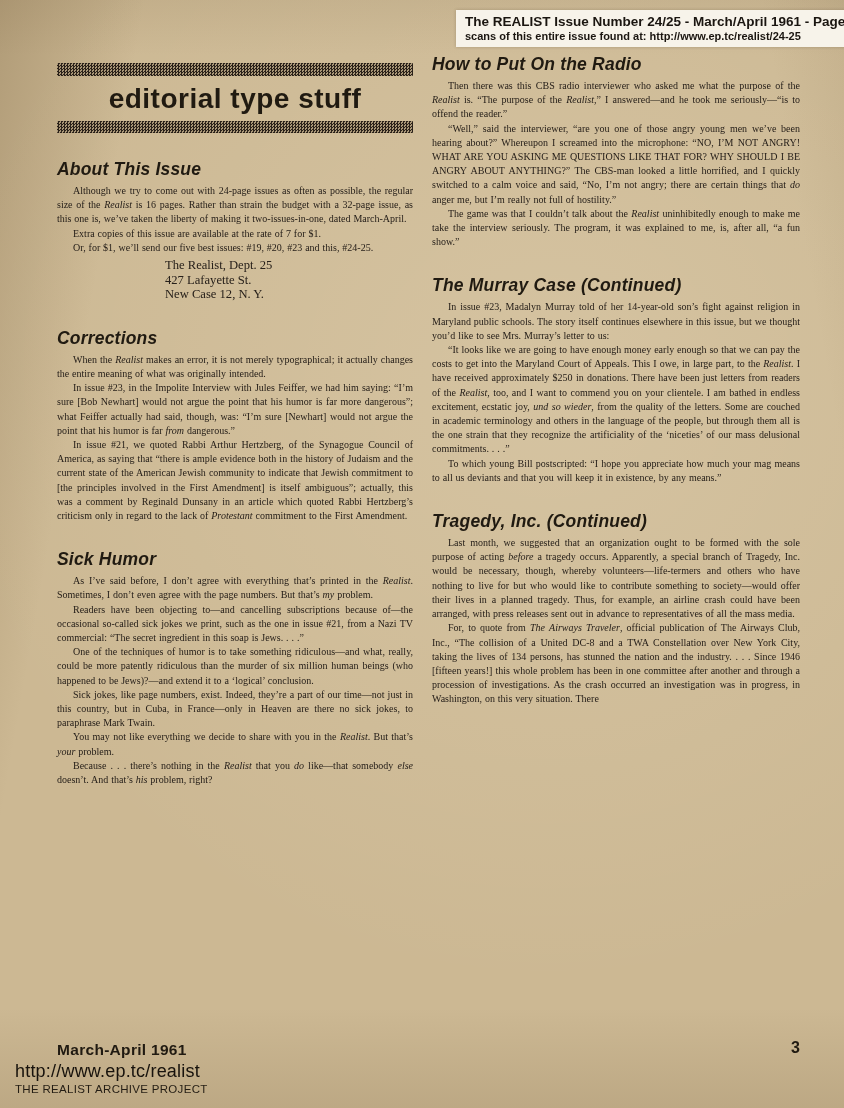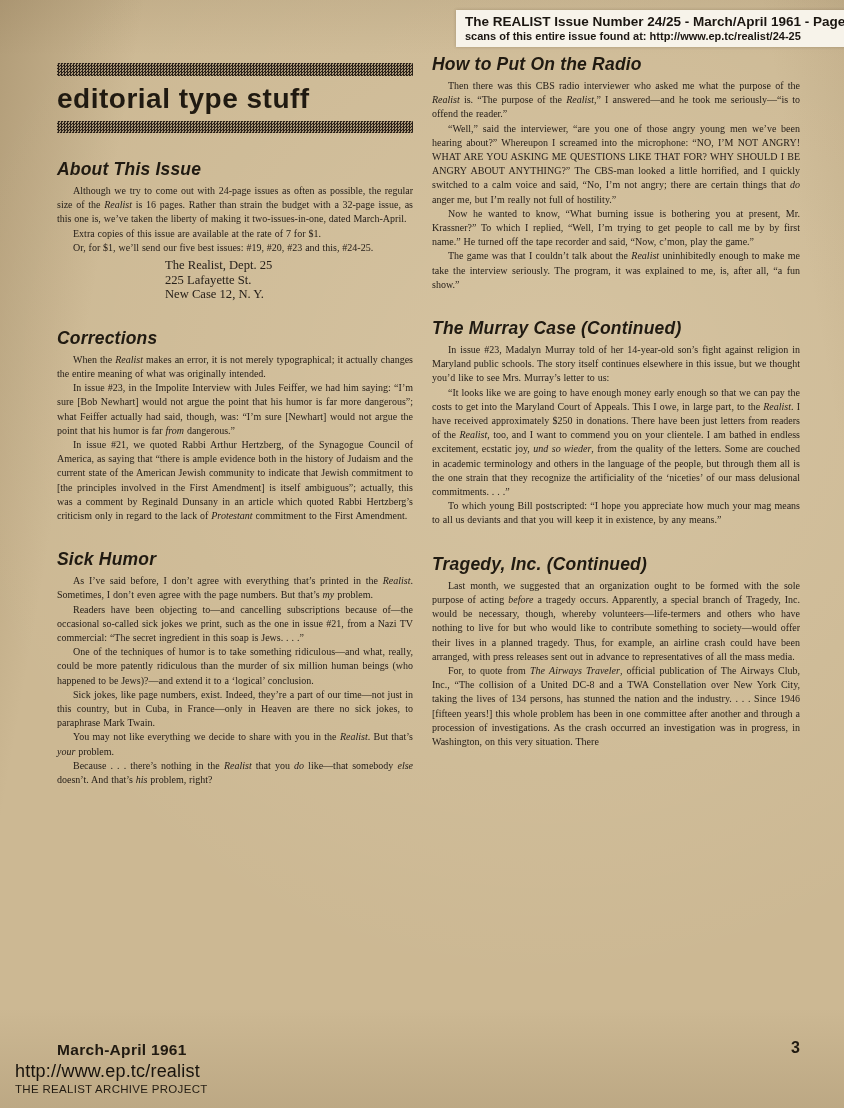--- a/index.html
+++ b/index.html
@@ -24,21 +24,21 @@
   .scan-info .l2 { font-family:"Liberation Sans",sans-serif; font-size:11px;  font-weight:700; color:#1a1510; white-space:nowrap; margin-top:1px; }
   .col-left  { position:absolute; left:57px;  top:63px; width:356px; }
   .col-right { position:absolute; left:432px; top:54px; width:368px; }
   .halftone-bar {
     height:13px; margin:0; border-radius:1px;
     background: repeating-conic-gradient(var(--halftone-dark,#2a2119) 0% 25%, rgba(166,147,116,0.92) 0% 50%) 0 0 / 3px 3px;
   }
   .halftone-bar.thin { height:12px; }
   .masthead-title {
     font-family:"Liberation Sans",sans-serif; font-weight:700; font-size:28px;
-    letter-spacing:0.5px; text-align:left; margin:7px 0 6px 0; color:#201a11;
+    letter-spacing:0.5px; text-align:center; margin:7px 0 6px 0; color:#201a11;
   }
   .sec-heading {
     font-family:"Liberation Sans",sans-serif; font-style:italic; font-weight:700;
     font-size:17.5px; letter-spacing:0.2px; margin:26px 0 4px 0; color:#201a11;
   }
   .section:first-of-type .sec-heading { margin-top:10px; }
   .col-right .section:first-of-type .sec-heading { margin-top:0; }
   .body-p {
     margin:0; text-indent:16px; text-align:justify;
     font-size:10px; line-height:14.2px; word-spacing:0.4px;
@@ -75,21 +75,21 @@
 
     <div class="section">
       <div class="sec-heading">About This Issue</div>
       <div class="sec-body">
           <p class="body-p">Although we try to come out with 24-page issues as often as possible, the regular size of the <i>Realist</i> is 16 pages. Rather than strain the budget with a 32-page issue, as this one is, we’ve taken the liberty of making it two-issues-in-one, dated March-April.</p>
           <p class="body-p">Extra copies of this issue are available at the rate of 7 for $1.</p>
           <p class="body-p">Or, for $1, we’ll send our five best issues: #19, #20, #23 and this, #24-25.</p>
         </div>
       <div class="address">
           <div class="addr-line">The Realist, Dept. 25</div>
-          <div class="addr-line">225 Lafayette St.</div>
+          <div class="addr-line">427 Lafayette St.</div>
           <div class="addr-line">New Case 12, N. Y.</div>
         </div>
     </div>
 
     <div class="section">
       <div class="sec-heading">Corrections</div>
       <div class="sec-body">
           <p class="body-p">When the <i>Realist</i> makes an error, it is not merely typographical; it actually changes the entire meaning of what was originally intended.</p>
           <p class="body-p">In issue #23, in the Impolite Interview with Jules Feiffer, we had him saying: “I’m sure [Bob Newhart] would not argue the point that his humor is far more dangerous”; what Feiffer actually had said, though, was: “I’m sure [Newhart] would not argue the point that his humor is far <i>from</i> dangerous.”</p>
           <p class="body-p">In issue #21, we quoted Rabbi Arthur Hertzberg, of the Synagogue Council of America, as saying that “there is ample evidence both in the history of Judaism and the current state of the American Jewish community to indicate that Jewish commitment to [the principles involved in the First Amendment] is itself ambiguous”; actually, this was a comment by Reginald Dunsany in an article which quoted Rabbi Hertzberg’s criticism only in regard to the lack of <i>Protestant</i> commitment to the First Amendment.</p>
@@ -108,21 +108,20 @@
         </div>
     </div>
   </div>
 
   <div class="col-right">
     <div class="section">
       <div class="sec-heading">How to Put On the Radio</div>
       <div class="sec-body">
           <p class="body-p">Then there was this CBS radio interviewer who asked me what the purpose of the <i>Realist</i> is. “The purpose of the <i>Realist</i>,” I answered—and he took me seriously—“is to offend the reader.”</p>
           <p class="body-p">“Well,” said the interviewer, “are you one of those angry young men we’ve been hearing about?” Whereupon I screamed into the microphone: “NO, I’M NOT ANGRY! WHAT ARE YOU ASKING ME QUESTIONS LIKE THAT FOR? WHY SHOULD I BE ANGRY ABOUT ANYTHING?” The CBS-man looked a little horrified, and I quickly switched to a calm voice and said, “No, I’m not angry; there are certain things that <i>do</i> anger me, but I’m really not full of hostility.”</p>
-          <p class="body-p">Now he wanted to know, “What burning issue is bothering you at present, Mr. Krassner?” To which I replied, “Well, I’m trying to get people to call me by by first name.” He turned off the tape recorder and said, “Now, c’mon, play the game.”</p>
           <p class="body-p">The game was that I couldn’t talk about the <i>Realist</i> uninhibitedly enough to make me take the interview seriously. The program, it was explained to me, is, after all, “a fun show.”</p>
         </div>
     </div>
 
     <div class="section">
       <div class="sec-heading">The Murray Case (Continued)</div>
       <div class="sec-body">
           <p class="body-p">In issue #23, Madalyn Murray told of her 14-year-old son’s fight against religion in Maryland public schools. The story itself continues elsewhere in this issue, but we thought you’d like to see Mrs. Murray’s letter to us:</p>
           <p class="body-p">“It looks like we are going to have enough money early enough so that we can pay the costs to get into the Maryland Court of Appeals. This I owe, in large part, to the <i>Realist</i>. I have received approximately $250 in donations. There have been just letters from readers of the <i>Realist</i>, too, and I want to commend you on your clientele. I am bathed in endless excitement, ecstatic joy, <i>und so wieder</i>, from the quality of the letters. Some are couched in academic terminology and others in the language of the people, but through them all is the one strain that they recognize the artificiality of the ‘niceties’ of our mass delusional commitments. . . .”</p>
           <p class="body-p">To which young Bill postscripted: “I hope you appreciate how much your mag means to all us deviants and that you will keep it in existence, by any means.”</p>

